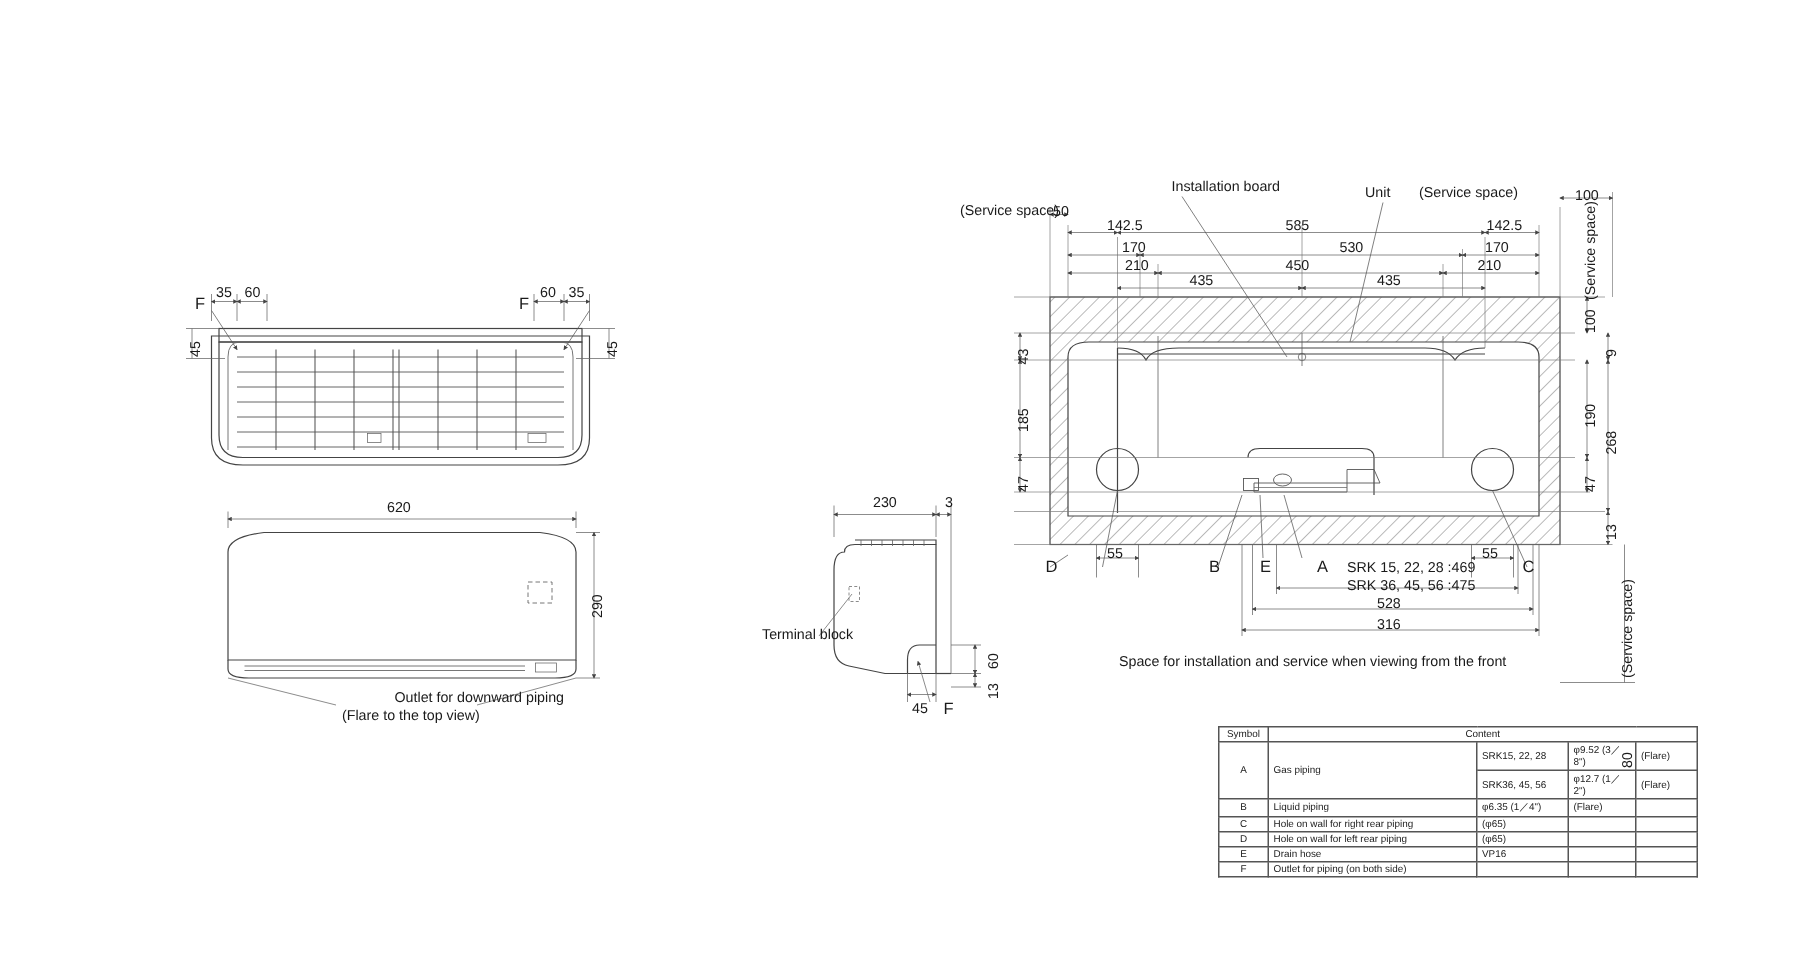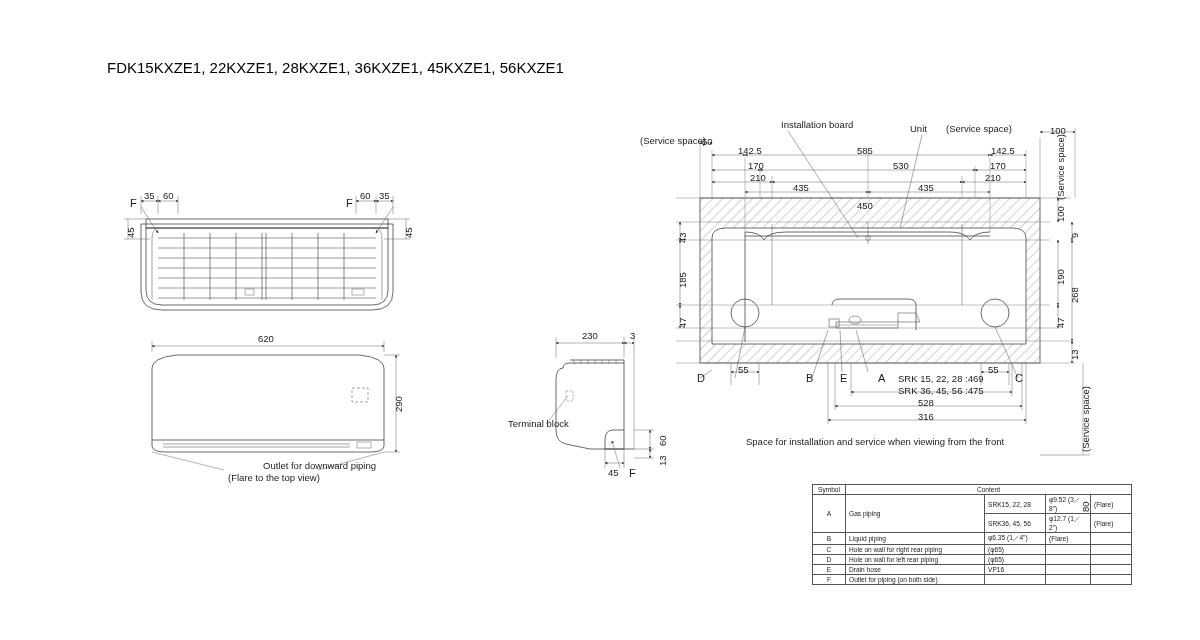--- a/index.html
+++ b/index.html
@@ -16,21 +16,20 @@
   .ctr{text-align:center;}
   .sym{text-align:center;width:26px;}
   .cont{width:132px;}
   .v1{width:54px;} .v2{width:38px;} .v3{width:34px;}
 </style>
 </head>
 <body>
 
 <div class="page">
 
-  <div class="t title" style="left:107px;top:60px;">FDK15KXZE1, 22KXZE1, 28KXZE1, 36KXZE1, 45KXZE1, 56KXZE1</div>
 
   <svg width="1200" height="640">
     <defs>
       <pattern id="hatch" width="7" height="7" patternTransform="rotate(45)" patternUnits="userSpaceOnUse">
         <line x1="0" y1="0" x2="0" y2="7" stroke="#666" stroke-width="0.6"></line>
       </pattern>
       <marker id="ar" markerWidth="6" markerHeight="6" refX="5" refY="3" orient="auto">
         <path d="M0,0 L6,3 L0,6 z" fill="#444"></path>
       </marker>
       <marker id="arl" markerWidth="6" markerHeight="6" refX="1" refY="3" orient="auto">
@@ -304,21 +303,21 @@
 
   <div class="t" style="left:702px;top:137px;">50</div>
   <div class="t" style="left:1050px;top:126px;">100</div>
   <div class="t" style="left:738px;top:146px;">142.5</div>
   <div class="t" style="left:857px;top:146px;">585</div>
   <div class="t" style="left:991px;top:146px;">142.5</div>
   <div class="t" style="left:748px;top:161px;">170</div>
   <div class="t" style="left:857px;top:161px;padding-left:36px;">530</div>
   <div class="t" style="left:990px;top:161px;">170</div>
   <div class="t" style="left:750px;top:173px;">210</div>
-  <div class="t" style="left:857px;top:173px;margin-top:28px;">450</div>
+  <div class="t" style="left:857px;top:173px;">450</div>
   <div class="t" style="left:985px;top:173px;">210</div>
   <div class="t" style="left:793px;top:183px;">435</div>
   <div class="t" style="left:918px;top:183px;">435</div>
 
   <div class="t vert" style="left:678px;top:243px;">43</div>
   <div class="t vert" style="left:678px;top:288px;">185</div>
   <div class="t vert" style="left:678px;top:328px;">47</div>
 
   <div class="t vert" style="left:1056px;top:222px;">100</div>
   <div class="t vert" style="left:1070px;top:238px;">9</div>

